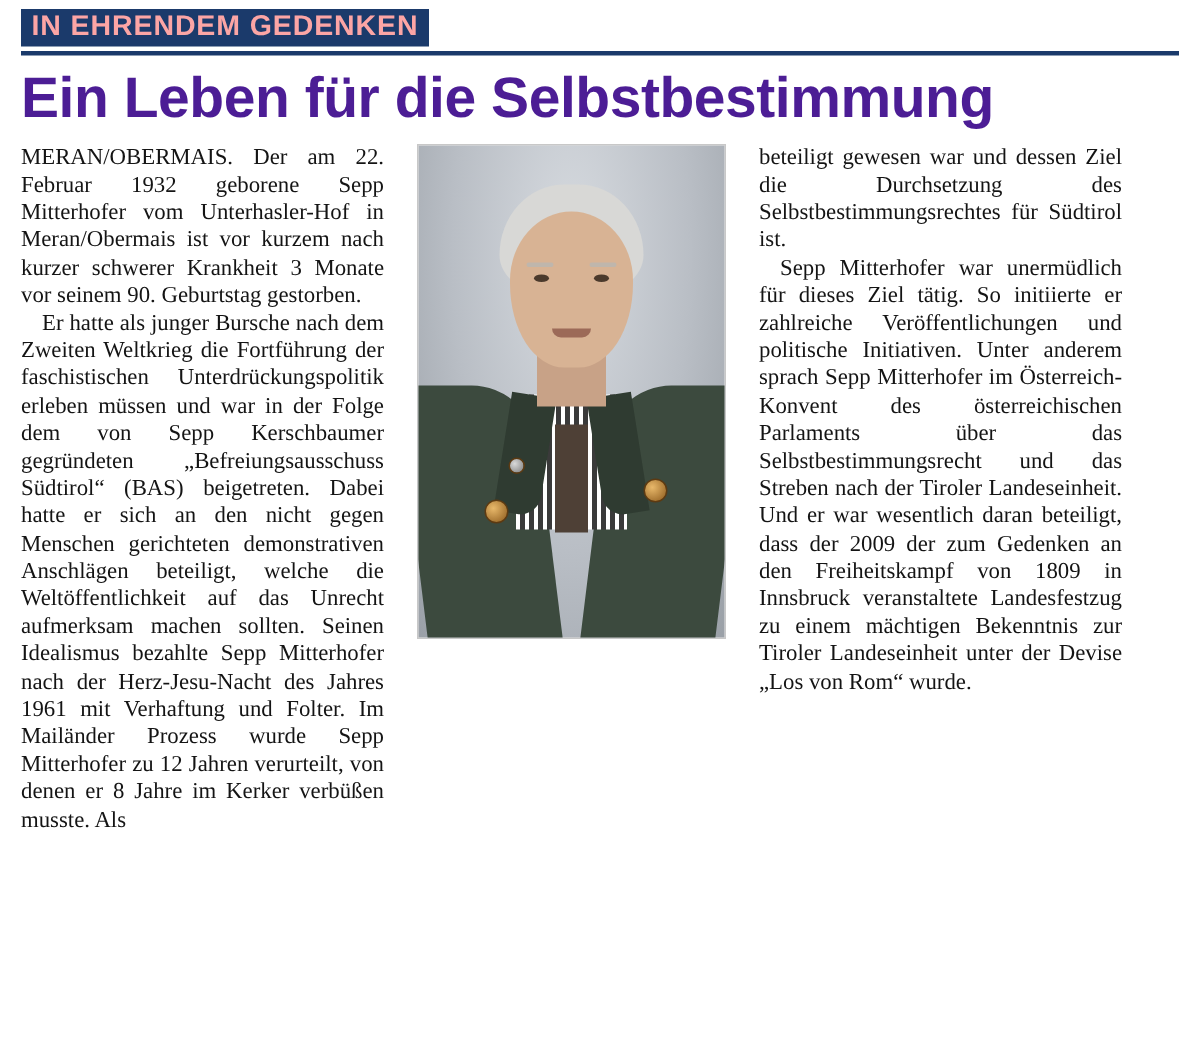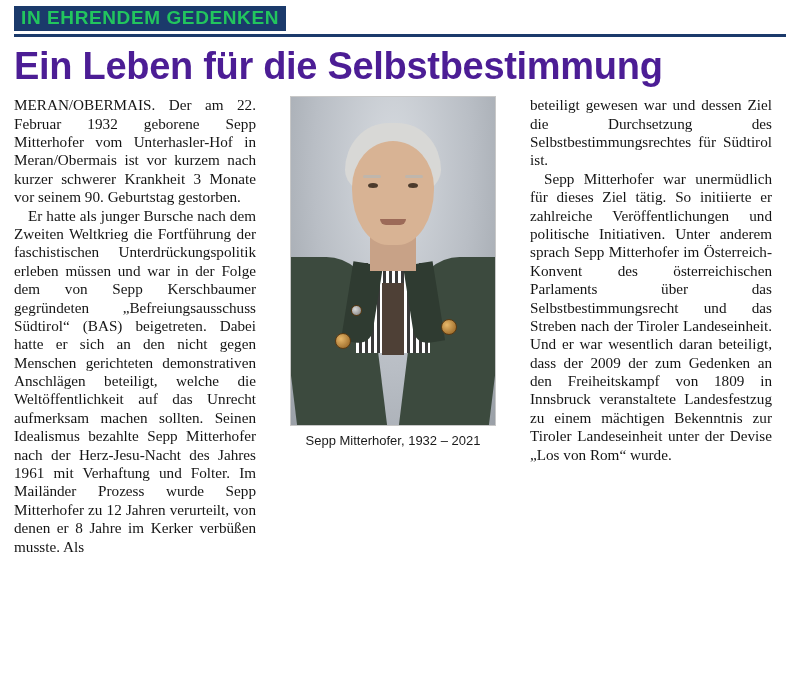--- a/index.html
+++ b/index.html
@@ -24,21 +24,21 @@
 
   
   .kicker-wrap {
     margin-top: 6px;
     border-bottom: 3px solid #1b3a6b;
     padding-bottom: 3px;
   }
   .kicker {
     display: inline-block;
     background: #1b3a6b;
-    color: #22c55e;
+    color: #fca5a5;
     font-family: "Liberation Sans", sans-serif;
     font-weight: bold;
     font-size: 19px;
     letter-spacing: 0.6px;
     padding: 2px 7px 3px 7px;
     line-height: 1.05;
   }
 
   
   .headline {
@@ -47,21 +47,21 @@
     font-size: 38px;
     line-height: 1.06;
     letter-spacing: -0.3px;
     color: #4c1d95;
     margin: 9px 0 10px 0;
   }
 
   
   .cols {
     display: flex;
-    gap: 16px;
+    gap: 4px;
     align-items: flex-start;
   }
   .col {
     width: 242px;
     flex: 0 0 242px;
   }
   .col p {
     margin: 0;
     font-size: 15.2px;
     line-height: 1.21;
@@ -257,21 +257,20 @@
           <div class="ph-face"></div>
           <div class="ph-brow l"></div>
           <div class="ph-brow r"></div>
           <div class="ph-eye l"></div>
           <div class="ph-eye r"></div>
           <div class="ph-mouth"></div>
           <div class="ph-pin a"></div>
           <div class="ph-pin b"></div>
           <div class="ph-pin c"></div>
         </div>
-        <div class="caption">Sepp Mitterhofer, 1932 – 2021</div>
       </div>
     </div>
 
     <div class="col">
       <p class="first">beteiligt gewesen war und dessen Ziel die Durchsetzung des Selbstbestimmungsrechtes für Südtirol ist.</p>
       <p>Sepp Mitterhofer war unermüdlich für dieses Ziel tätig. So initiierte er zahlreiche Veröffentlichungen und politische Initiativen. Unter anderem sprach Sepp Mitterhofer im Österreich-Konvent des österreichischen Parlaments über das Selbstbestimmungsrecht und das Streben nach der Tiroler Landeseinheit. Und er war wesentlich daran beteiligt, dass der 2009 der zum Gedenken an den Freiheitskampf von 1809 in Innsbruck veranstaltete Landesfestzug zu einem mächtigen Bekenntnis zur Tiroler Landeseinheit unter der Devise „Los von Rom“ wurde.</p>
     </div>
 
   </div>
 </div>

